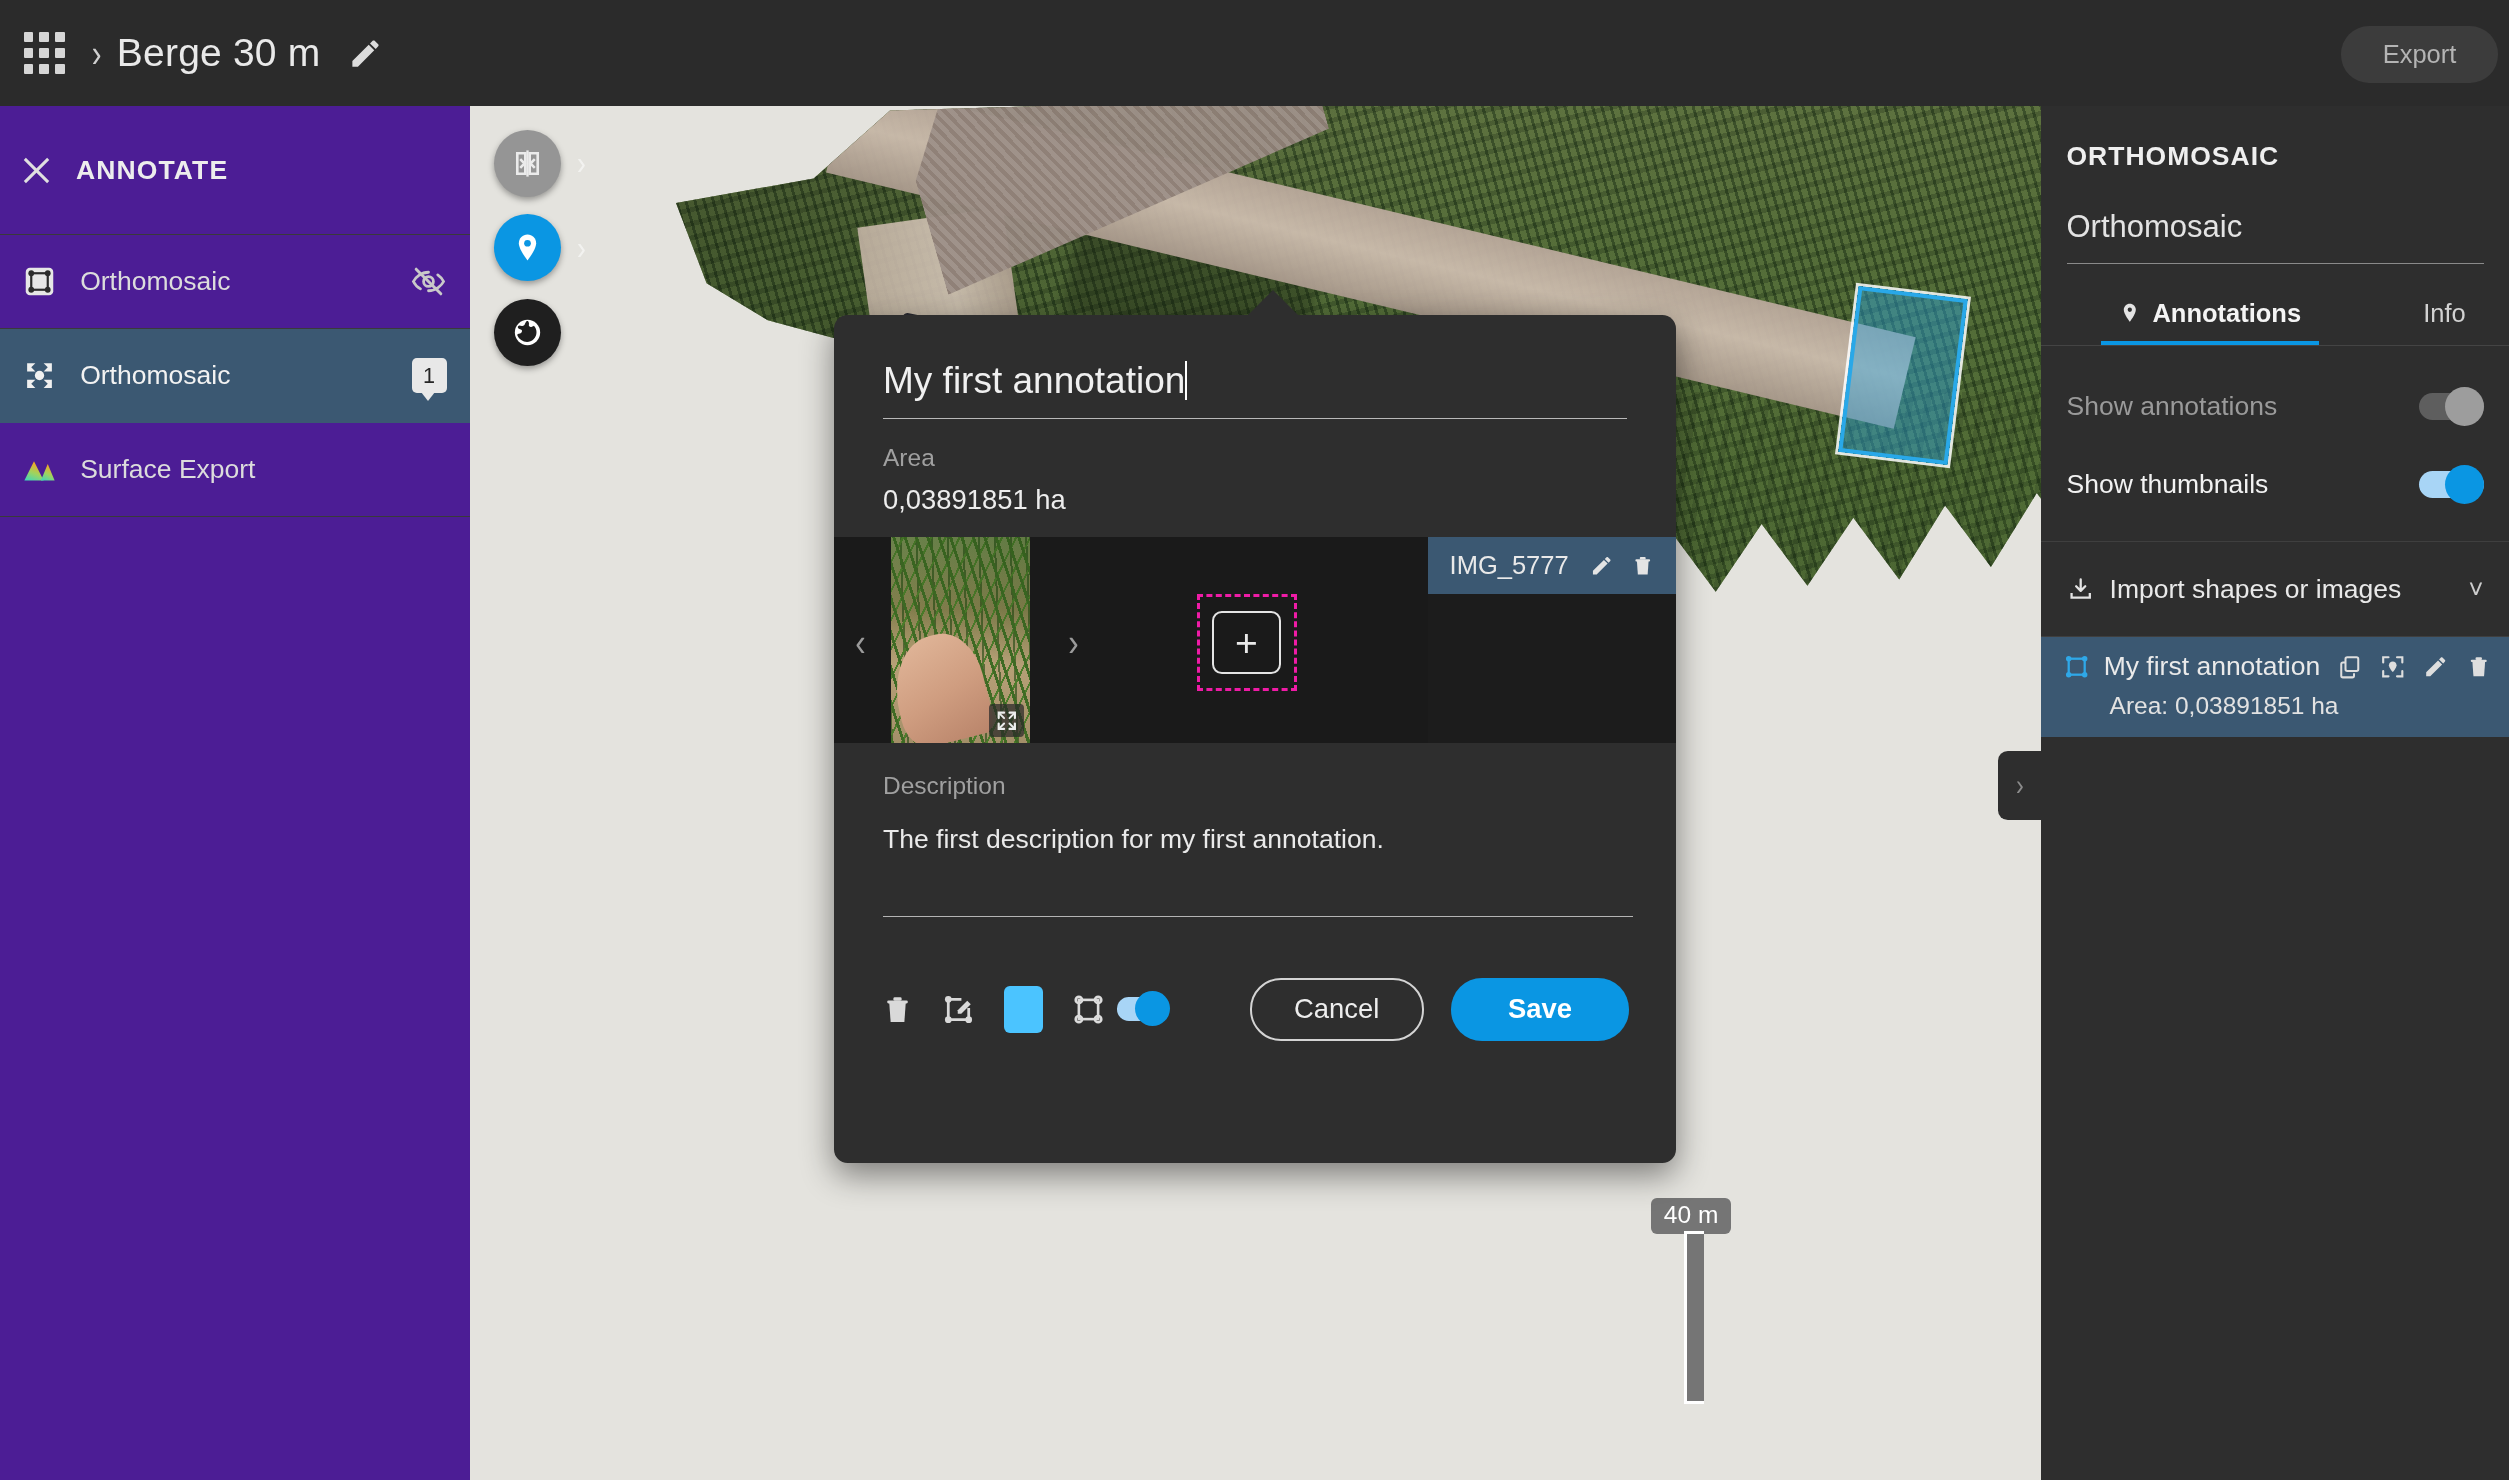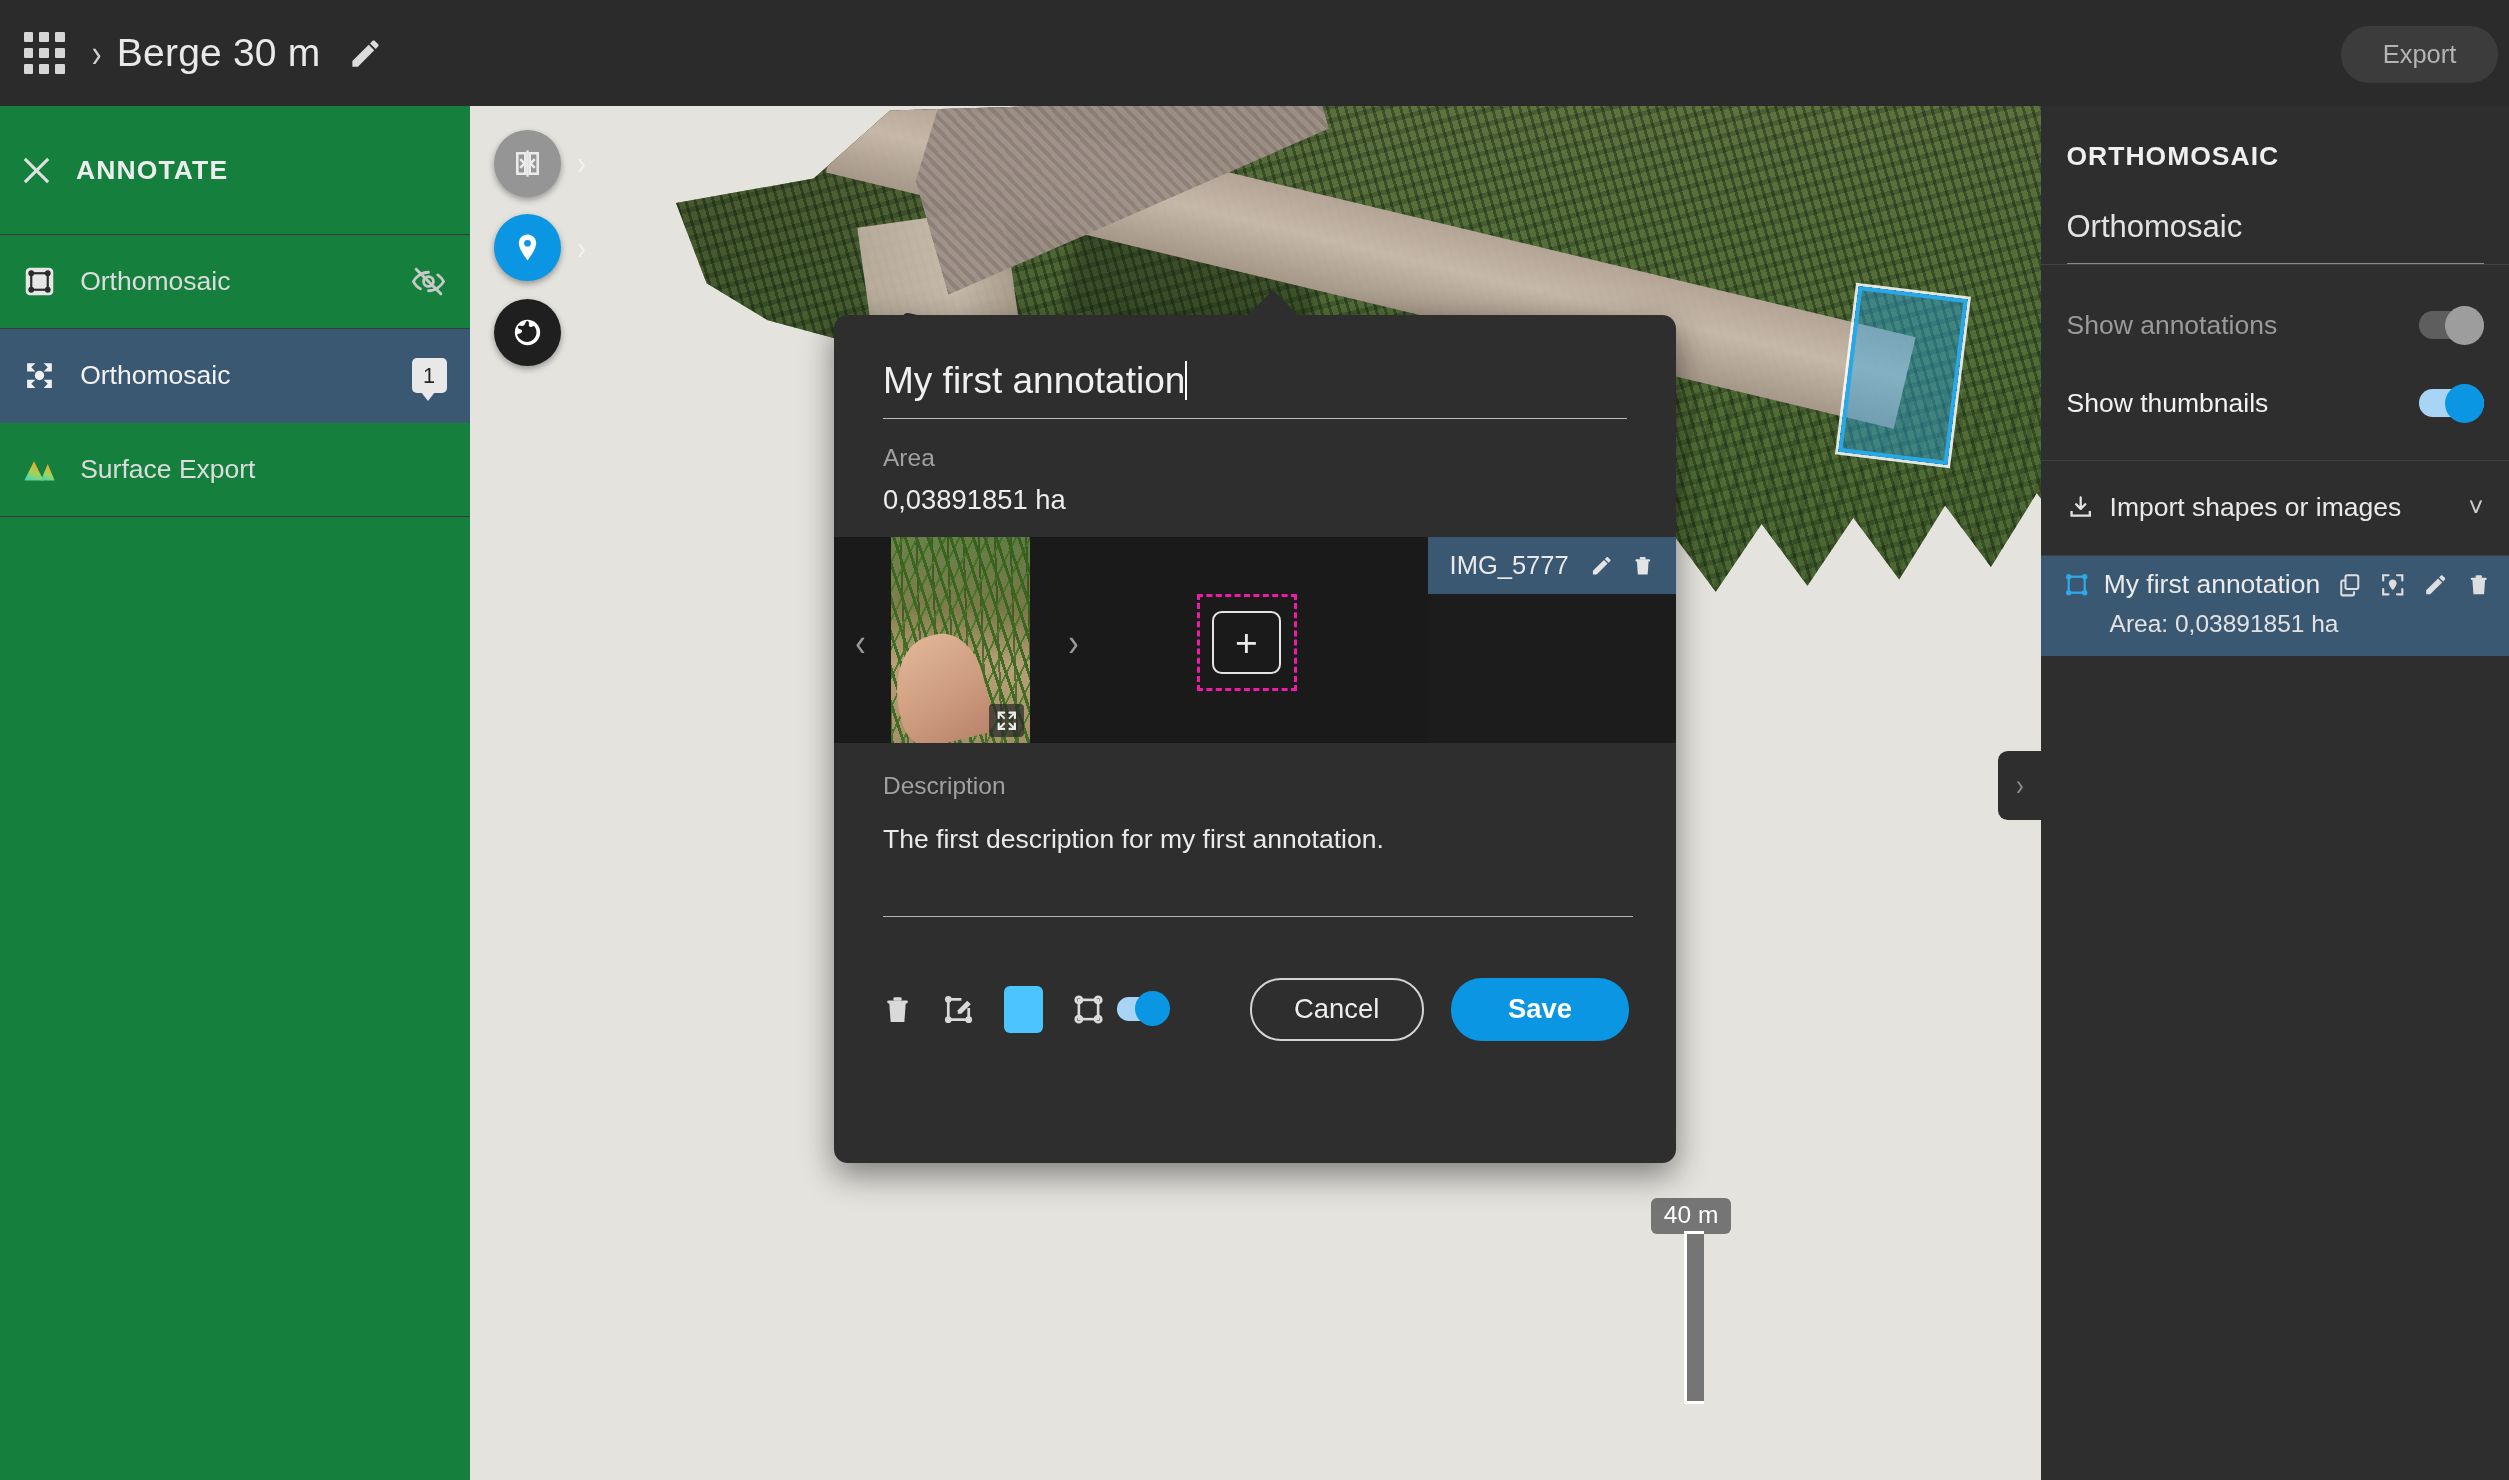--- a/index.html
+++ b/index.html
@@ -29,21 +29,21 @@
     position: absolute; right: 11px; top: 25.5px;
     width: 157px; height: 57px; border-radius: 28px;
     background: #3c3c3c; color: #b4b4b4; font-size: 25.5px;
     display: flex; align-items: center; justify-content: center;
     cursor: pointer; border: none; text-align: center;
   }
 
   
   .sidebar {
     position: absolute; left: 0; top: 106px; width: 470px; height: 1374px;
-    background: #15803d; z-index: 30;
+    background: #4c1d95; z-index: 30;
   }
   .annotate-head { height: 129px; display: flex; align-items: center; padding-left: 19.6px;
      border-bottom: 1px solid #3a3a3a; }
   .x-icon { width: 33px; height: 33px; position: relative; margin-right: 23.5px; cursor: pointer; }
   .x-icon:before, .x-icon:after {
     content: ""; position: absolute; left: 0; top: 15.7px; width: 33px; height: 2.9px;
     background: #e0e0e0; }
   .x-icon:before { transform: rotate(45deg); }
   .x-icon:after  { transform: rotate(-45deg); }
   .annotate-label { color: #ededed; font-size: 26.5px; font-weight: 700; letter-spacing: 1.1px; }
@@ -441,20 +441,34 @@
       <div class="scale-label">40 m</div>
       <div class="scale-rule"></div>
     </div>
   </div>
 
   <div class="rightpanel">
     <div class="rp-title">ORTHOMOSAIC</div>
     <div class="rp-sub">Orthomosaic</div>
     <div class="rp-divider"></div>
 
+    <div class="rp-tabs">
+      <div class="rp-tab annot active">
+        <span style="margin-right:11.8px;display:flex">
+          <svg width="21.6" height="27.4" viewBox="0 0 24 24">
+            <path d="M12 2C8.3 2 5.3 5 5.3 8.7 5.3 13.6 12 22 12 22s6.7-8.4 6.7-13.3C18.7 5 15.7 2 12 2z" fill="#e4e4e4"></path>
+            <circle cx="12" cy="8.7" r="2.4" fill="#2e2e2e"></circle>
+          </svg>
+        </span>
+        <span>Annotations</span>
+      </div>
+      <div class="rp-tab info">
+        <span>Info</span>
+      </div>
+    </div>
     <div class="rp-tabs-underline"></div>
 
     <div class="rp-toggle-row" style="margin-top:21.6px">
       <span class="lbl dim">Show annotations</span>
       <span class="switch off">
         <span class="track"></span>
           <span class="knob"></span>
       </span>
     </div>
     <div class="rp-toggle-row">

